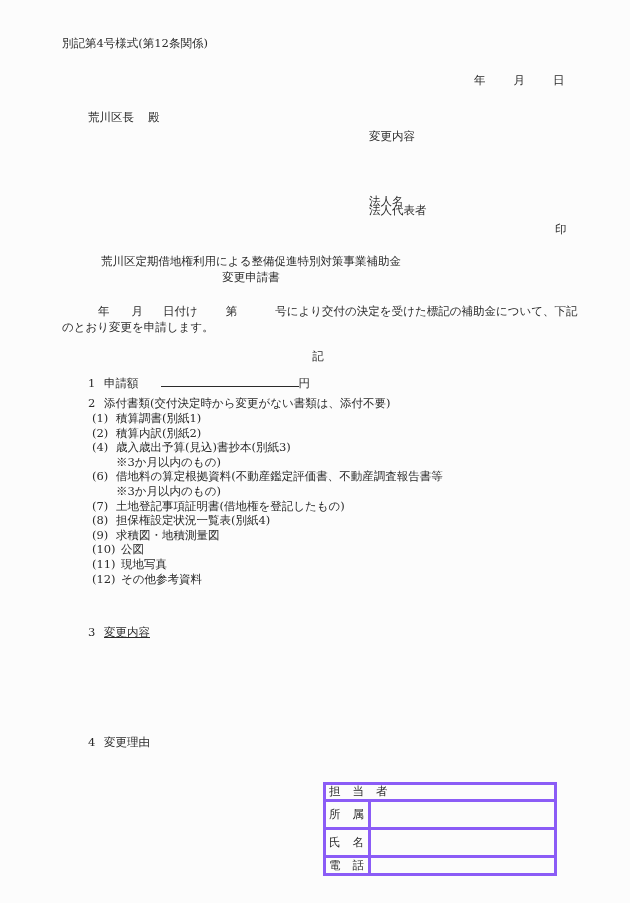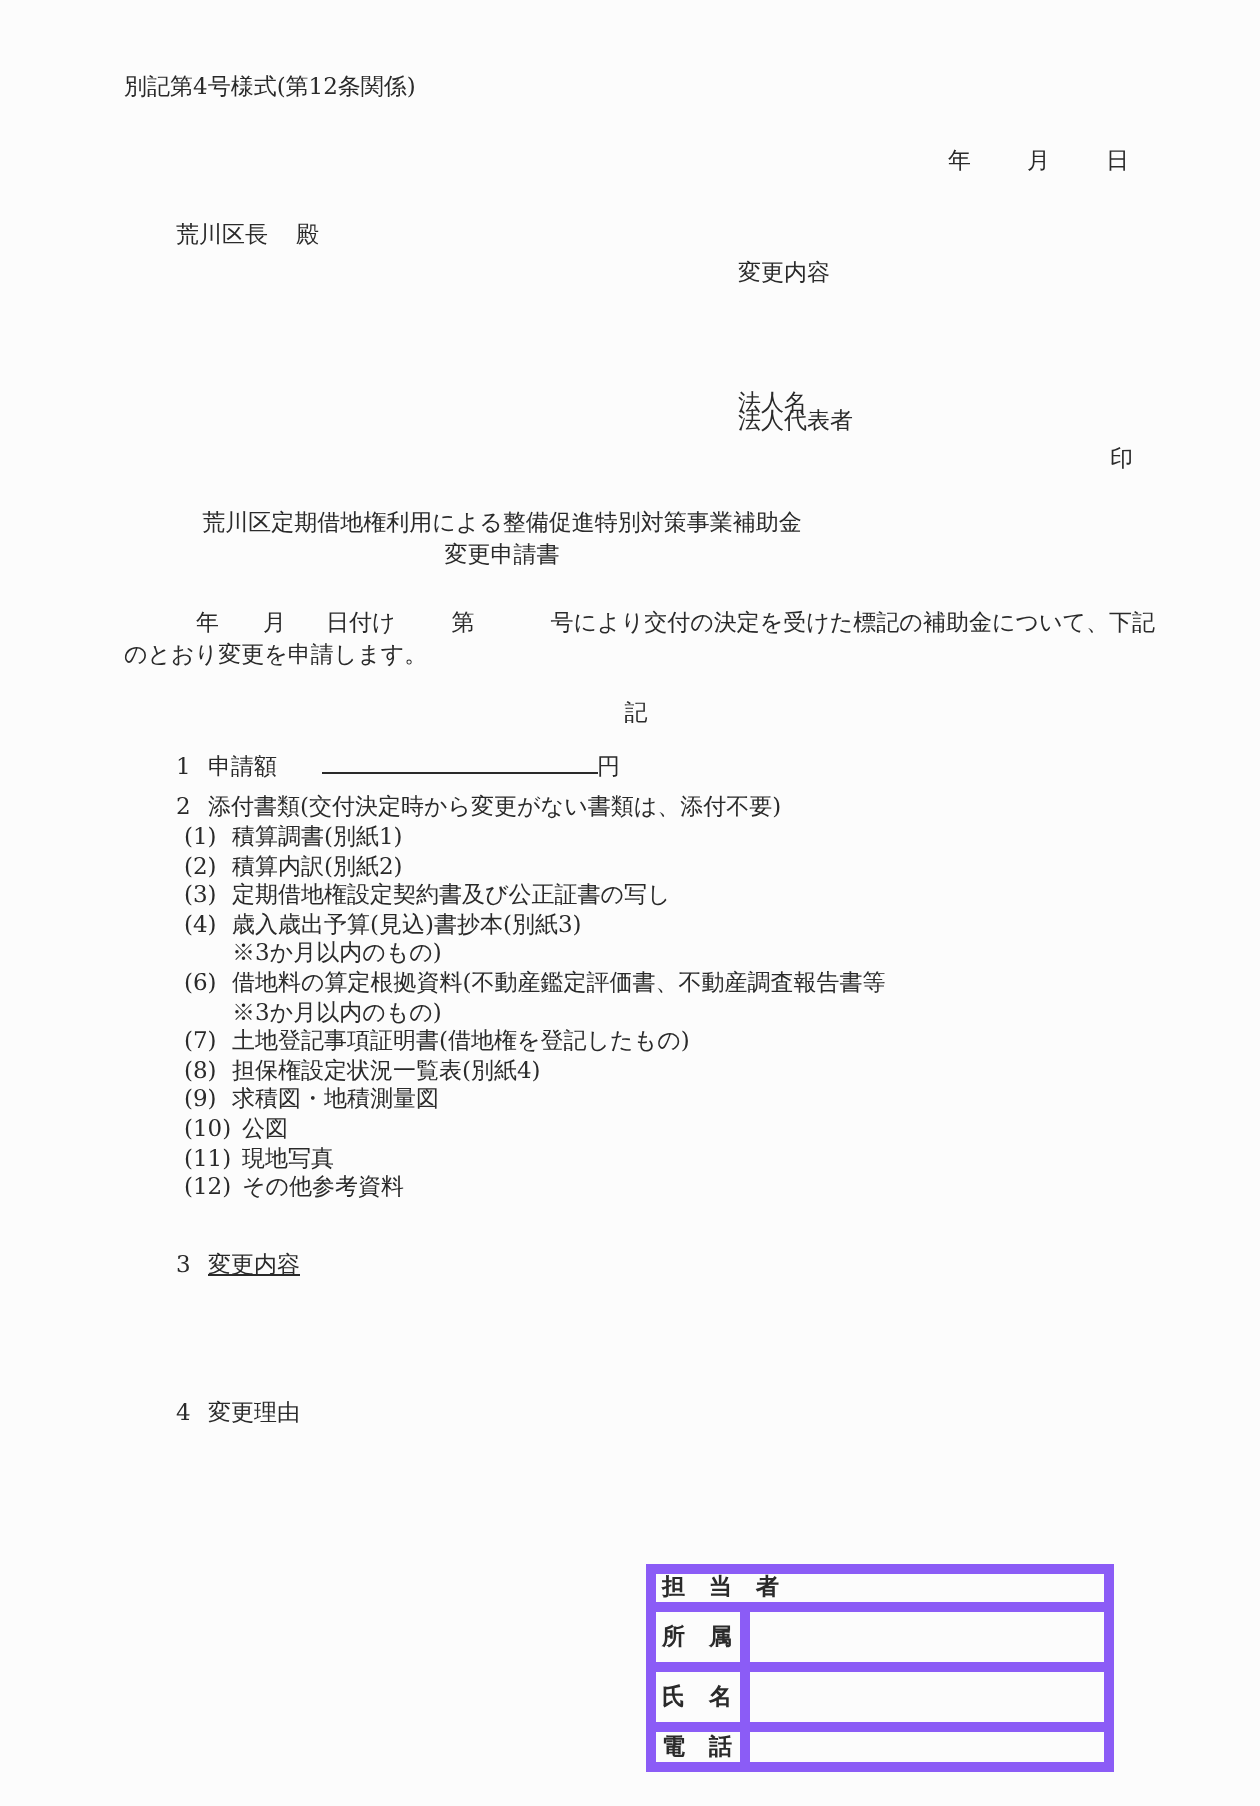--- a/index.html
+++ b/index.html
@@ -48,24 +48,23 @@
 
     table.contact {
       position: absolute;
       left: 323px;
       top: 782px;
       width: 234px;
       border-collapse: collapse;
       font-size: 11.5px;
     }
     table.contact td {
-      border: 5px solid #8b5cf6;
+      border: 3px solid #8b5cf6;
       padding: 0 0 0 3px;
       vertical-align: middle;
-      font-weight: bold;
     }
     table.contact tr.hdr td { height: 14px; }
     table.contact tr.r1 td { height: 25px; }
     table.contact tr.r2 td { height: 25px; }
     table.contact tr.r3 td { height: 15px; }
     table.contact td.lbl { width: 39px; letter-spacing: 0; }
     table.contact td.lbl span { display: inline-block; }
     table.contact td.lbl .sp { width: 12px; }
     table.contact td.hdrcell span.sp { display: inline-block; width: 12px; }
   </style>
@@ -102,38 +101,37 @@
   <span class="num">1</span><span>申請額</span><span class="amount-line"></span><span>円</span>
 </div>
 
 <div class="abs item-heading" style="top:398px;">
   <span class="num">2</span><span>添付書類(交付決定時から変更がない書類は、添付不要)</span>
 </div>
 
 <div class="abs doc-list">
   <span class="row"><span class="idx">(1)</span><span>積算調書(別紙1)</span></span>
   <span class="row"><span class="idx">(2)</span><span>積算内訳(別紙2)</span></span>
-  <span class="row"><span class="idx">(3)</span><span>定期借地権設定契約書及び公正証書の写し</span></span>
   <span class="row"><span class="idx">(4)</span><span>歳入歳出予算(見込)書抄本(別紙3)</span></span>
   <span class="row cont">※3か月以内のもの)</span>
   <span class="row"><span class="idx">(6)</span><span>借地料の算定根拠資料(不動産鑑定評価書、不動産調査報告書等</span></span>
   <span class="row cont">※3か月以内のもの)</span>
   <span class="row"><span class="idx">(7)</span><span>土地登記事項証明書(借地権を登記したもの)</span></span>
   <span class="row"><span class="idx">(8)</span><span>担保権設定状況一覧表(別紙4)</span></span>
   <span class="row"><span class="idx">(9)</span><span>求積図・地積測量図</span></span>
   <span class="row"><span class="idx wide">(10)</span><span>公図</span></span>
   <span class="row"><span class="idx wide">(11)</span><span>現地写真</span></span>
   <span class="row"><span class="idx wide">(12)</span><span>その他参考資料</span></span>
 </div>
 
 <div class="abs item-heading" style="top:627px;text-decoration:underline;">
   <span class="num">3</span><span>変更内容</span>
 </div>
 
-<div class="abs item-heading" style="top:701px;">
+<div class="abs item-heading" style="top:737px;">
   <span class="num">4</span><span>変更理由</span>
 </div>
 
 <table class="contact">
   <tbody>
       <tr class="hdr">
     <td colspan="2" class="hdrcell">
       <span>担</span><span class="sp"></span><span>当</span><span class="sp"></span><span>者</span>
     </td>
   </tr>

